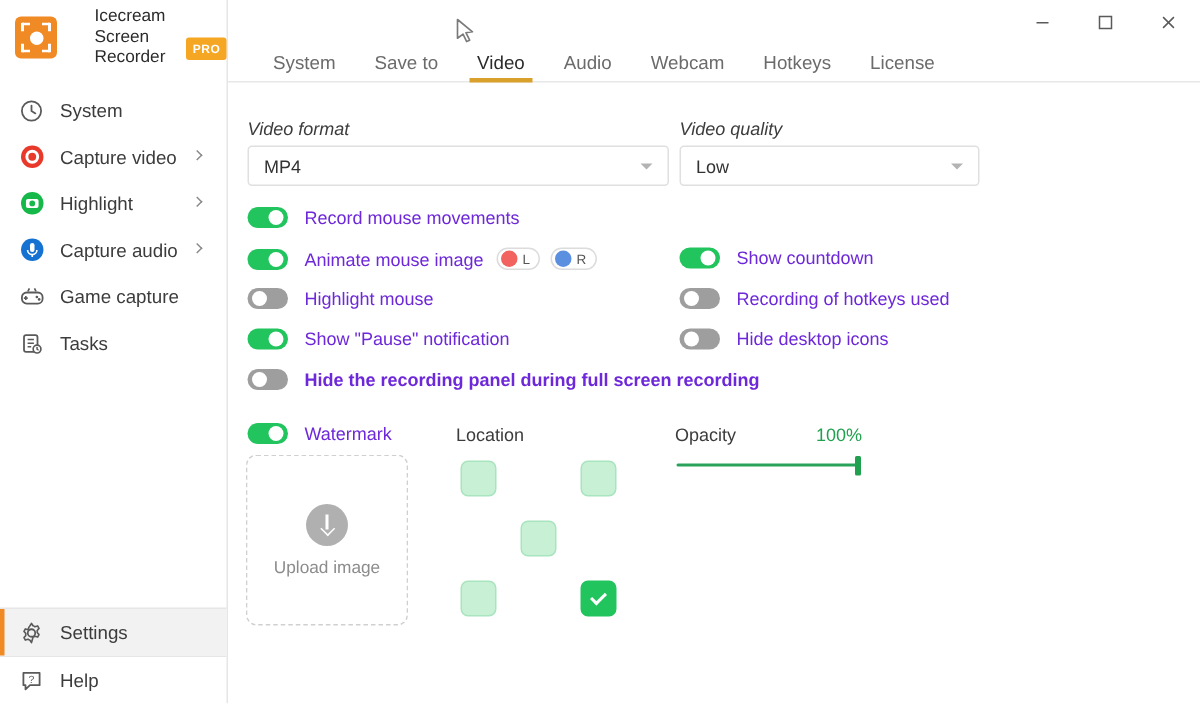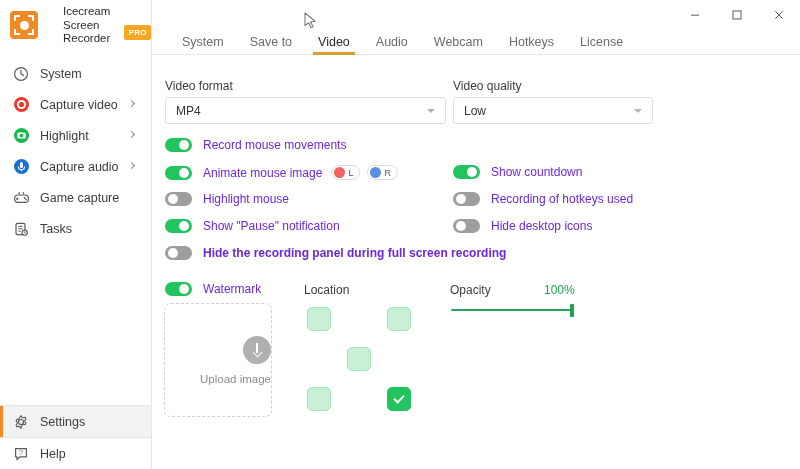--- a/index.html
+++ b/index.html
@@ -125,21 +125,21 @@
     position: relative; white-space: nowrap;
   }
   .tab.active { color: #2b2b2b; margin-top: 24px; }
   .tab.active::after {
     content: ""; position: absolute;
     left: 8px; right: 8px; bottom: -1px; height: 3px;
     background: #d9a12c;
   }
 
   .content { padding: 0 0 0 0; position: relative; height: 413px; }
-  .fld-label { font-size: 12px; color: #3c3c3c; }
+  .fld-label { font-size: 12px; color: #3c3c3c; font-style: italic; }
 
   .select {
     height: 27px; border: 1px solid #e0e0e0; border-radius: 3px;
     background: #fff; display: flex; align-items: center;
     padding: 0 10px; font-size: 12px; color: #333;
     position: absolute;
   }
   .select .caret {
     position: absolute; right: 10px; top: 50%; margin-top: -2px;
     width: 0; height: 0;
@@ -463,21 +463,21 @@
         <span class="txt">Hide desktop icons</span>
       </div>
 
       <div class="opt" style="left:13px;top:227px;">
         <span class="switch on">
             <span class="knob"></span>
           </span>
         <span class="txt">Watermark</span>
       </div>
 
-      <div class="upload-box" style="left:12px;top:248px;width:108px;height:114px;align-items:flex-end;">
+      <div class="upload-box" style="left:12px;top:248px;width:108px;height:114px;">
         <div class="upload-circle">
           <div class="arr"></div>
             <div class="arrh"></div>
         </div>
         <div class="upload-text">Upload image</div>
       </div>
 
       <div class="wm-label" style="left:152px;top:228px;">Location</div>
 
       <div class="loc-cell" style="left:155px;top:252px;"></div>

